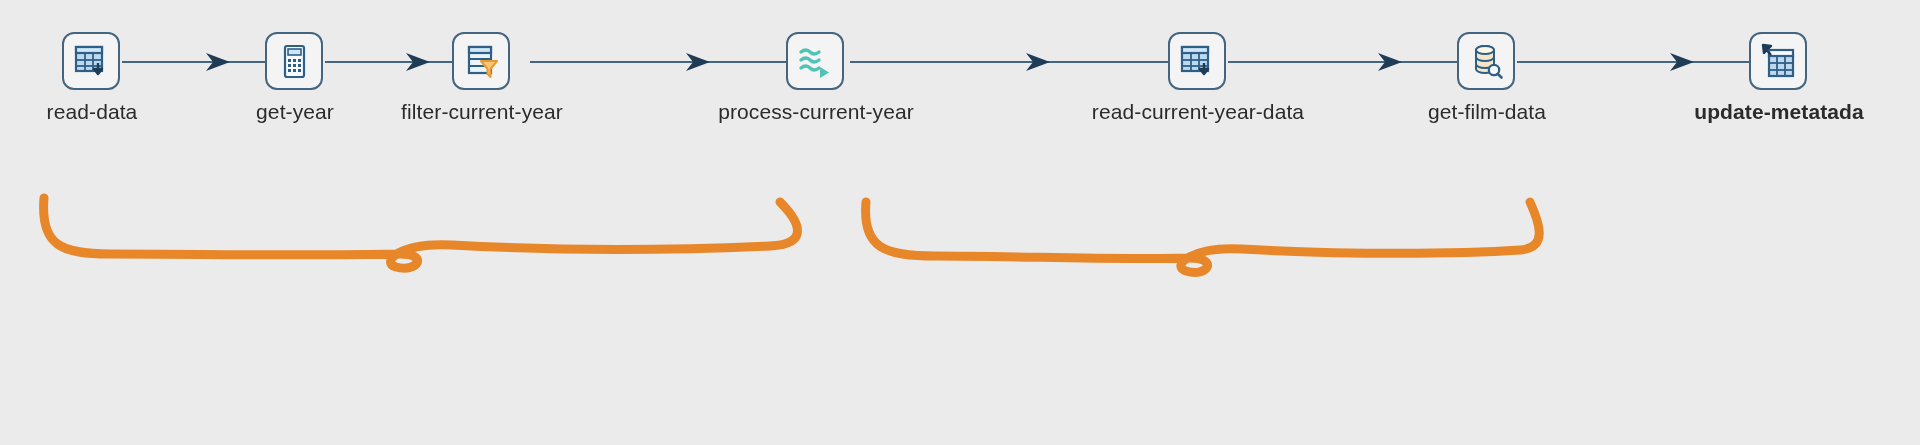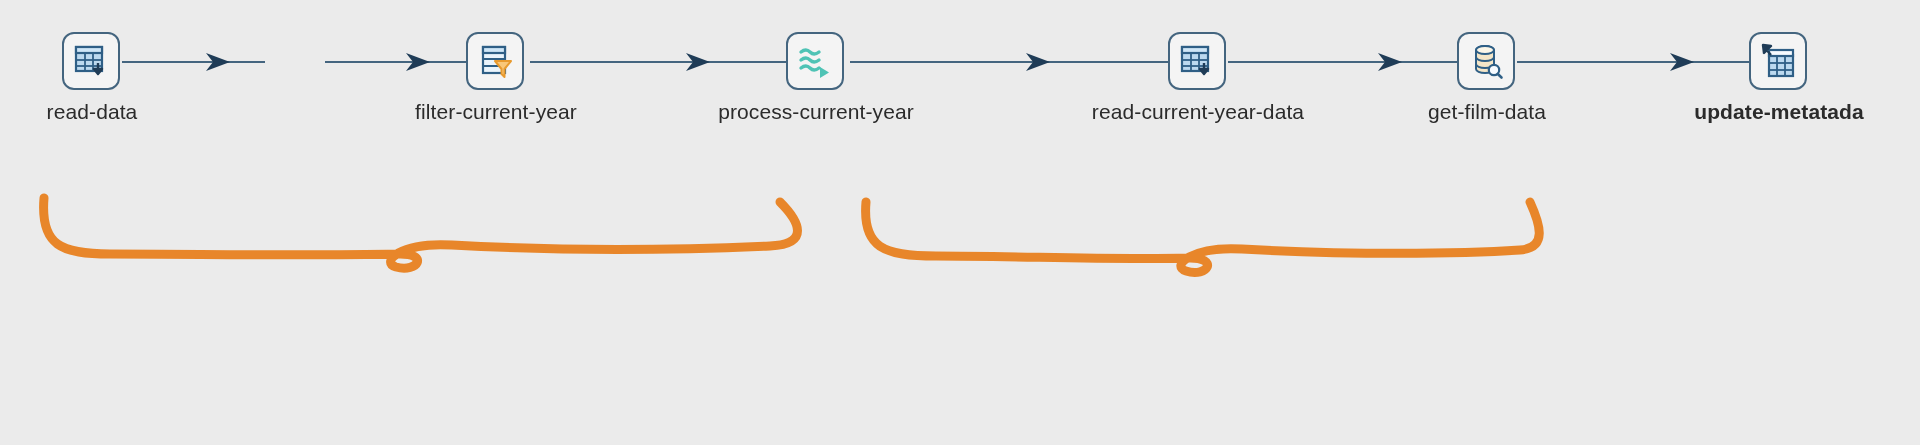--- a/index.html
+++ b/index.html
@@ -96,22 +96,42 @@
         <line x1="14" y1="12" x2="14" y2="30" stroke="#2f5f86" stroke-width="1.8"></line>
         <line x1="22" y1="12" x2="22" y2="30" stroke="#2f5f86" stroke-width="1.8"></line>
         <line x1="5" y1="19" x2="31" y2="19" stroke="#2f5f86" stroke-width="1.8"></line>
         <line x1="5" y1="25" x2="31" y2="25" stroke="#2f5f86" stroke-width="1.8"></line>
         <path d="M27,22 L27,31 M23,28 L27,33 L31,28 Z" fill="#1f3c57" stroke="#1f3c57" stroke-width="2.4" stroke-linejoin="round"></path>
       </svg>
     </div>
     <div class="node-label">read-data</div>
   </div>
 
-
-  <div class="node" style="left:466px;">
+  <div class="node" style="left:265px;">
+    <div class="node-box">
+      <svg width="40" height="40" viewBox="0 0 40 40">
+        <rect x="11" y="5" width="19" height="31" rx="2" fill="#f7fbff" stroke="#2f5f86" stroke-width="2.2"></rect>
+        <rect x="14" y="8" width="13" height="6" fill="#cfe6f7" stroke="#2f5f86" stroke-width="1.6"></rect>
+        <g fill="#2f5f86">
+          <rect x="14" y="18" width="3" height="3"></rect>
+            <rect x="19" y="18" width="3" height="3"></rect>
+            <rect x="24" y="18" width="3" height="3"></rect>
+          <rect x="14" y="23" width="3" height="3"></rect>
+            <rect x="19" y="23" width="3" height="3"></rect>
+            <rect x="24" y="23" width="3" height="3"></rect>
+          <rect x="14" y="28" width="3" height="3"></rect>
+            <rect x="19" y="28" width="3" height="3"></rect>
+            <rect x="24" y="28" width="3" height="3"></rect>
+        </g>
+      </svg>
+    </div>
+    <div class="node-label">get-year</div>
+  </div>
+
+  <div class="node" style="left:452px;">
     <div class="node-box">
       <svg width="40" height="40" viewBox="0 0 40 40">
         <rect x="8" y="6" width="22" height="26" fill="#eaf4fc" stroke="#2f5f86" stroke-width="2.2"></rect>
         <rect x="8" y="6" width="22" height="6" fill="#cfe6f7" stroke="#2f5f86" stroke-width="2.2"></rect>
         <line x1="8" y1="18" x2="30" y2="18" stroke="#2f5f86" stroke-width="2"></line>
         <line x1="8" y1="25" x2="30" y2="25" stroke="#2f5f86" stroke-width="2"></line>
         <path d="M20,20 L36,20 L29.5,28 L29.5,36 L26.5,33 L26.5,28 Z" fill="#f9c779" stroke="#e89a2e" stroke-width="2" stroke-linejoin="round"></path>
       </svg>
     </div>
     <div class="node-label">filter-current-year</div>

